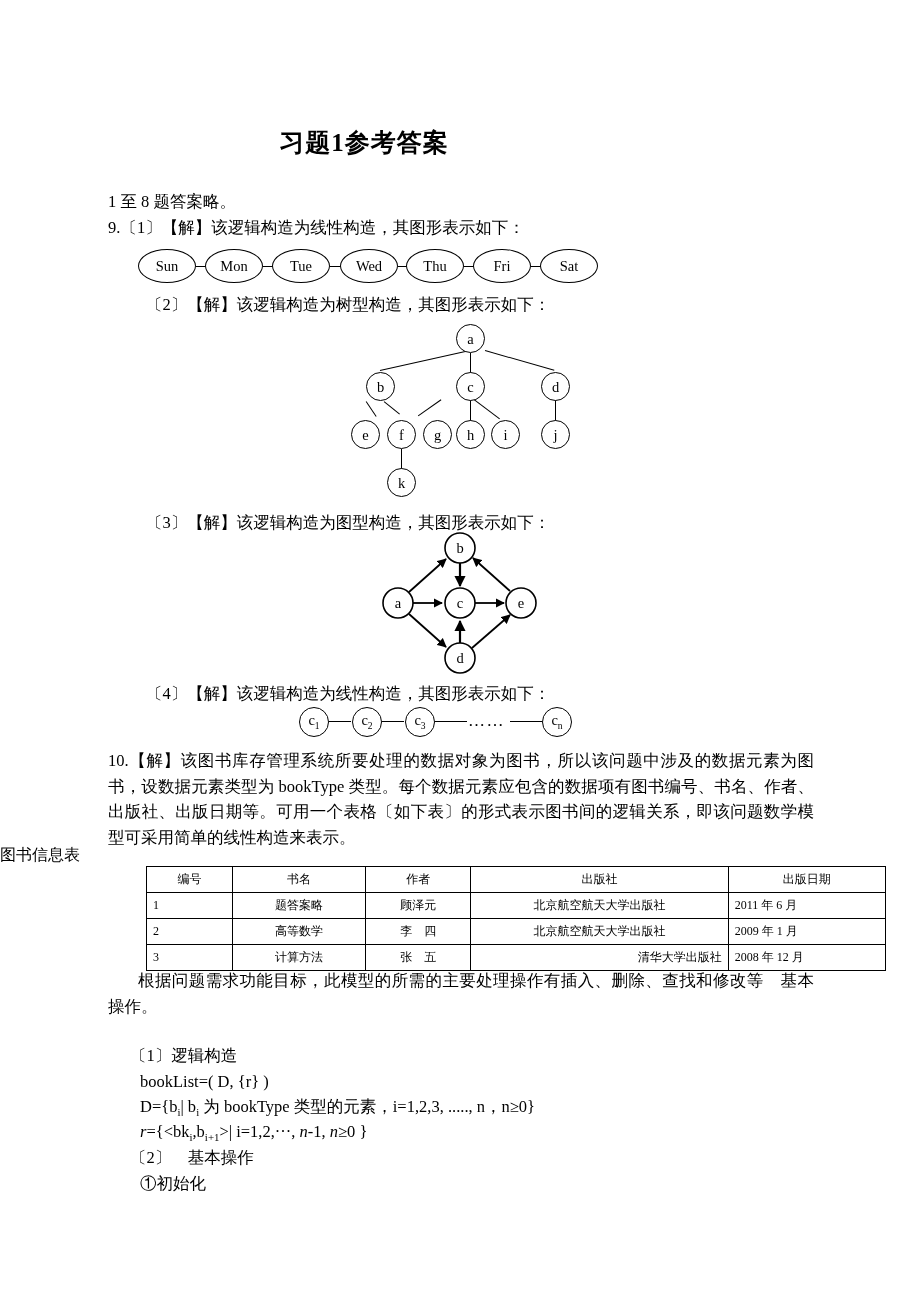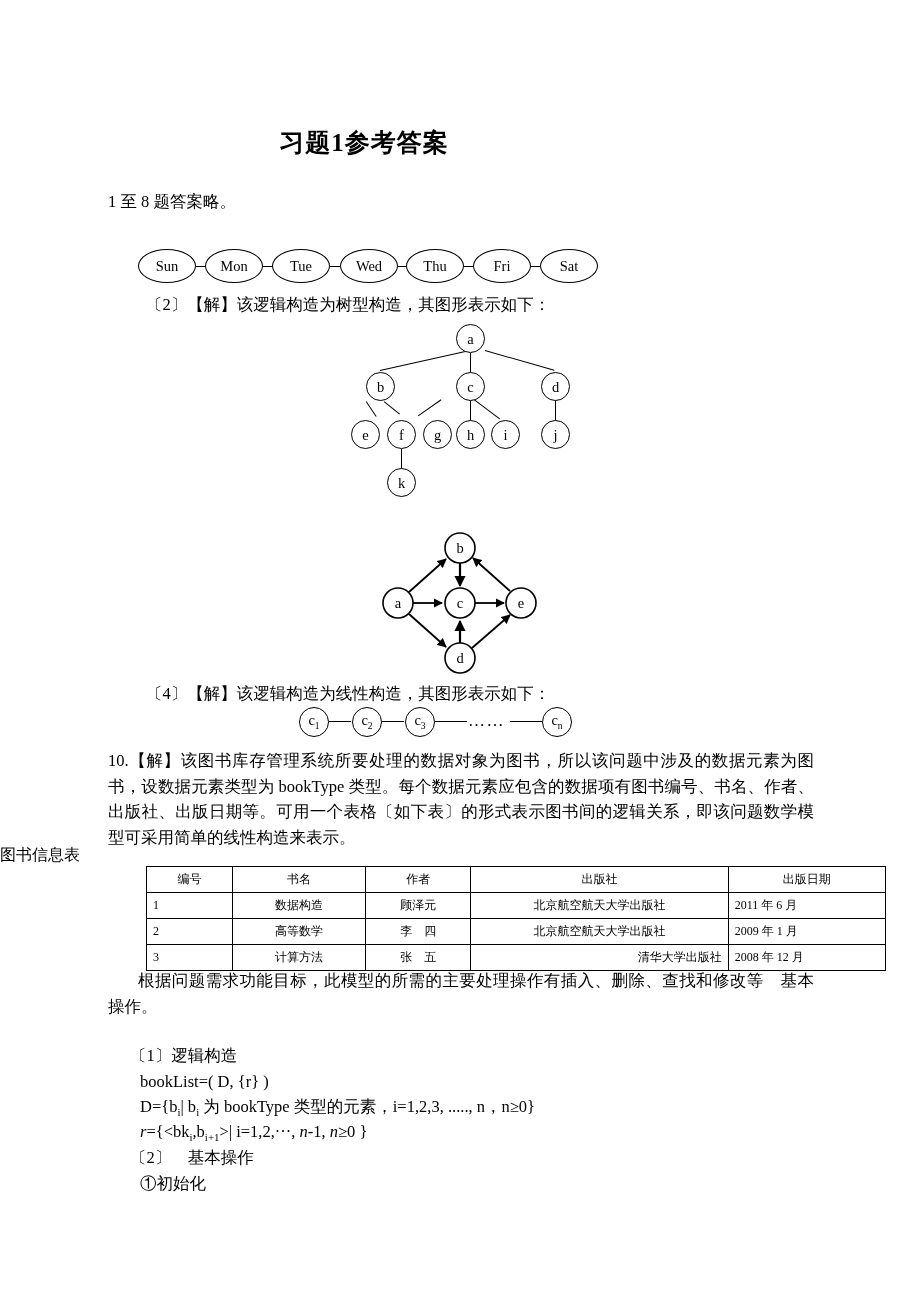--- a/index.html
+++ b/index.html
@@ -146,20 +146,21 @@
 </head>
 <body>
 
 <div class="page">
 
 
   <div class="doc-title">习题1参考答案</div>
 
   <div class="ln" style="left:108px; top:192px;">1 至 8 题答案略。</div>
 
+  <div class="ln" style="left:108px; top:218px;">9.〔1〕【解】该逻辑构造为线性构造，其图形表示如下：</div>
 
   <div>
     <div class="edge" style="left:196px; top:266px; width:20px; height:1.4px;"></div>
     <div class="edge" style="left:263px; top:266px; width:20px; height:1.4px;"></div>
     <div class="edge" style="left:330px; top:266px; width:20px; height:1.4px;"></div>
     <div class="edge" style="left:398px; top:266px; width:20px; height:1.4px;"></div>
     <div class="edge" style="left:464px; top:266px; width:20px; height:1.4px;"></div>
     <div class="edge" style="left:531px; top:266px; width:20px; height:1.4px;"></div>
 
     <div class="node" style="left:138px; top:249px; width:58px; height:34px;">
@@ -239,20 +240,21 @@
       </div>
     <div class="node" style="left:541px; top:420px; width:29px; height:29px;">
         <span>j</span>
       </div>
 
     <div class="node" style="left:387px; top:468px; width:29px; height:29px;">
         <span>k</span>
       </div>
   </div>
 
+  <div class="ln" style="left:146px; top:513px;">〔3〕【解】该逻辑构造为图型构造，其图形表示如下：</div>
 
   <svg style="position:absolute; left:360px; top:528px;" width="200" height="150">
     <defs>
       <marker id="ah" viewBox="0 0 10 10" refX="9" refY="5" markerWidth="5.2" markerHeight="5.2" orient="auto-start-reverse">
         <path d="M 0 0 L 10 5 L 0 10 z" fill="#000"></path>
       </marker>
     </defs>
 
     <line x1="49" y1="64" x2="86" y2="31" stroke="#000" stroke-width="1.8" marker-end="url(#ah)"></line>
 
@@ -317,21 +319,21 @@
         <th>编号</th>
         <th>书名</th>
         <th>作者</th>
         <th>出版社</th>
         <th>出版日期</th>
       </tr>
     </thead>
     <tbody>
       <tr>
         <td class="c-id">1</td>
-        <td class="c-name">数据构造</td>
+        <td class="c-name">题答案略</td>
         <td class="c-auth">顾泽元</td>
         <td class="c-pub">北京航空航天大学出版社</td>
         <td class="c-date">2011 年 6 月</td>
       </tr>
       <tr>
         <td class="c-id">2</td>
         <td class="c-name">高等数学</td>
         <td class="c-auth">李　四</td>
         <td class="c-pub">北京航空航天大学出版社</td>
         <td class="c-date">2009 年 1 月</td>

